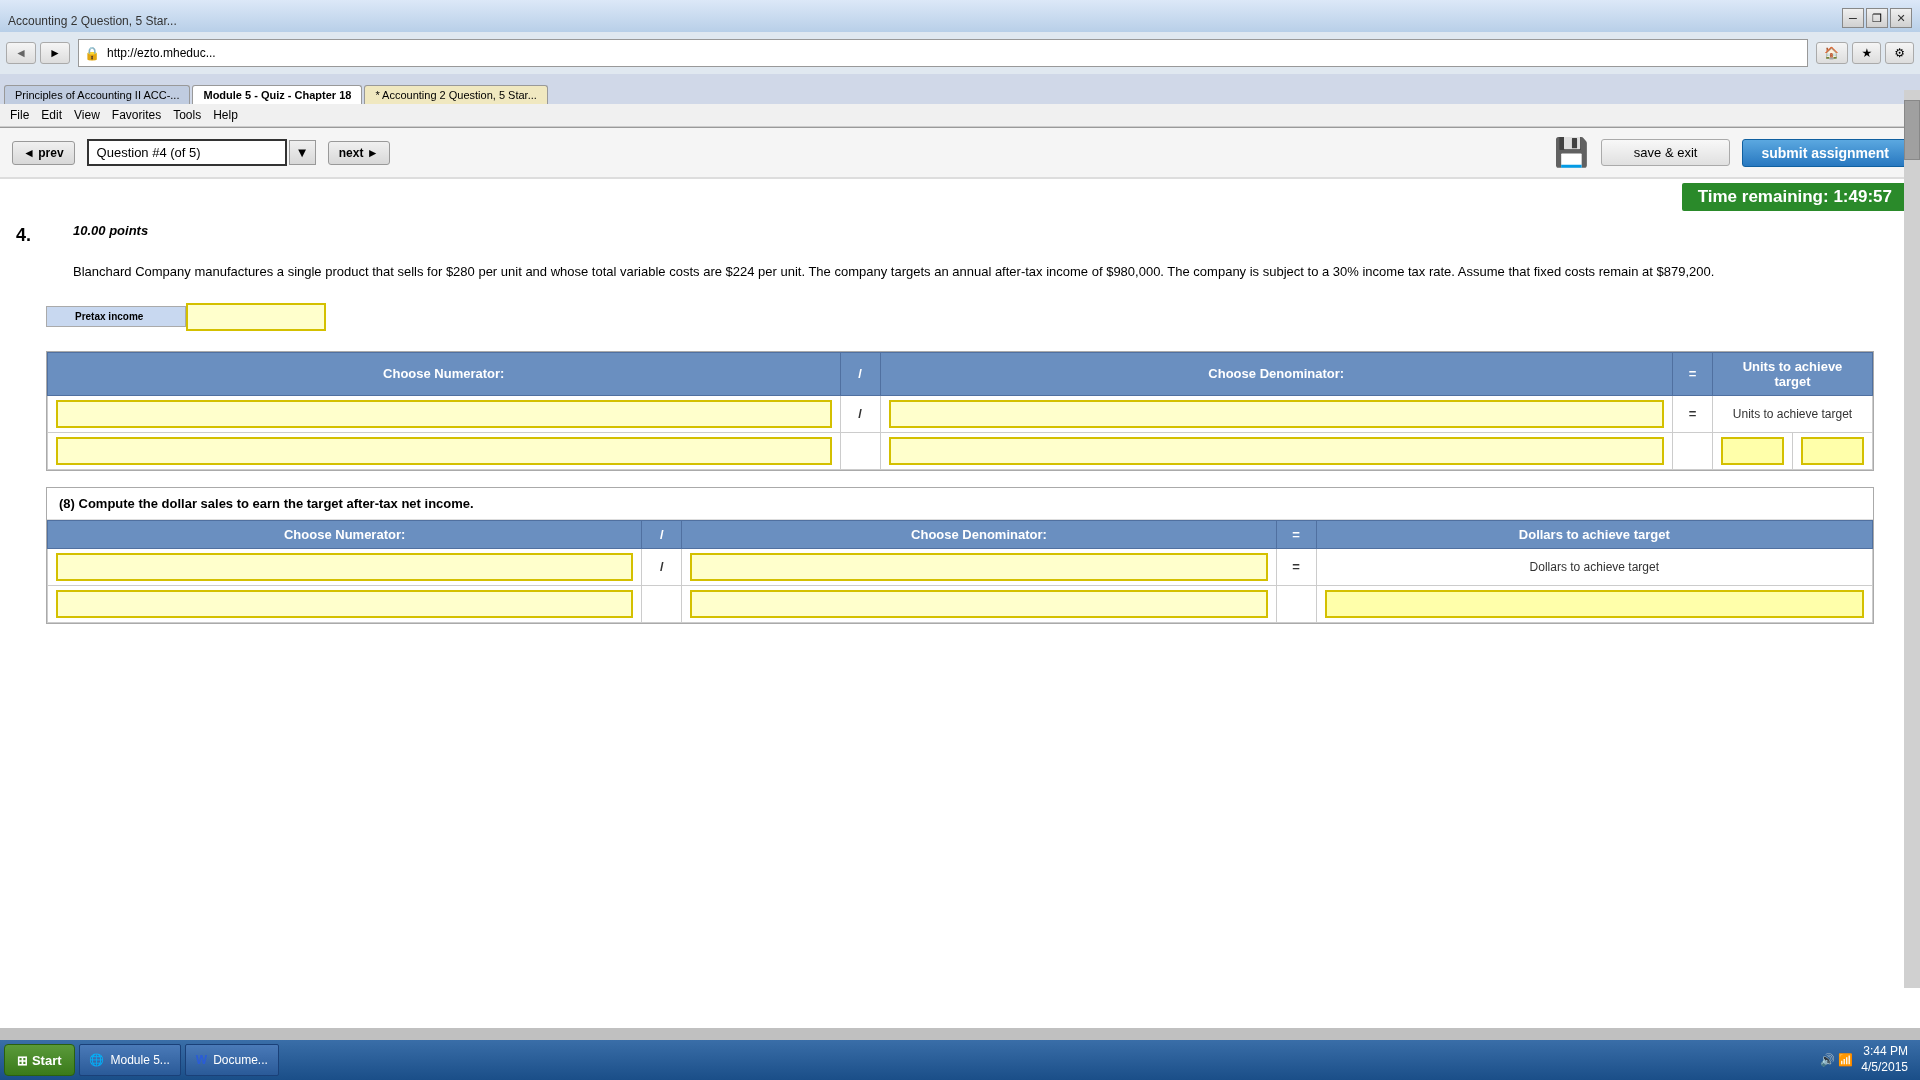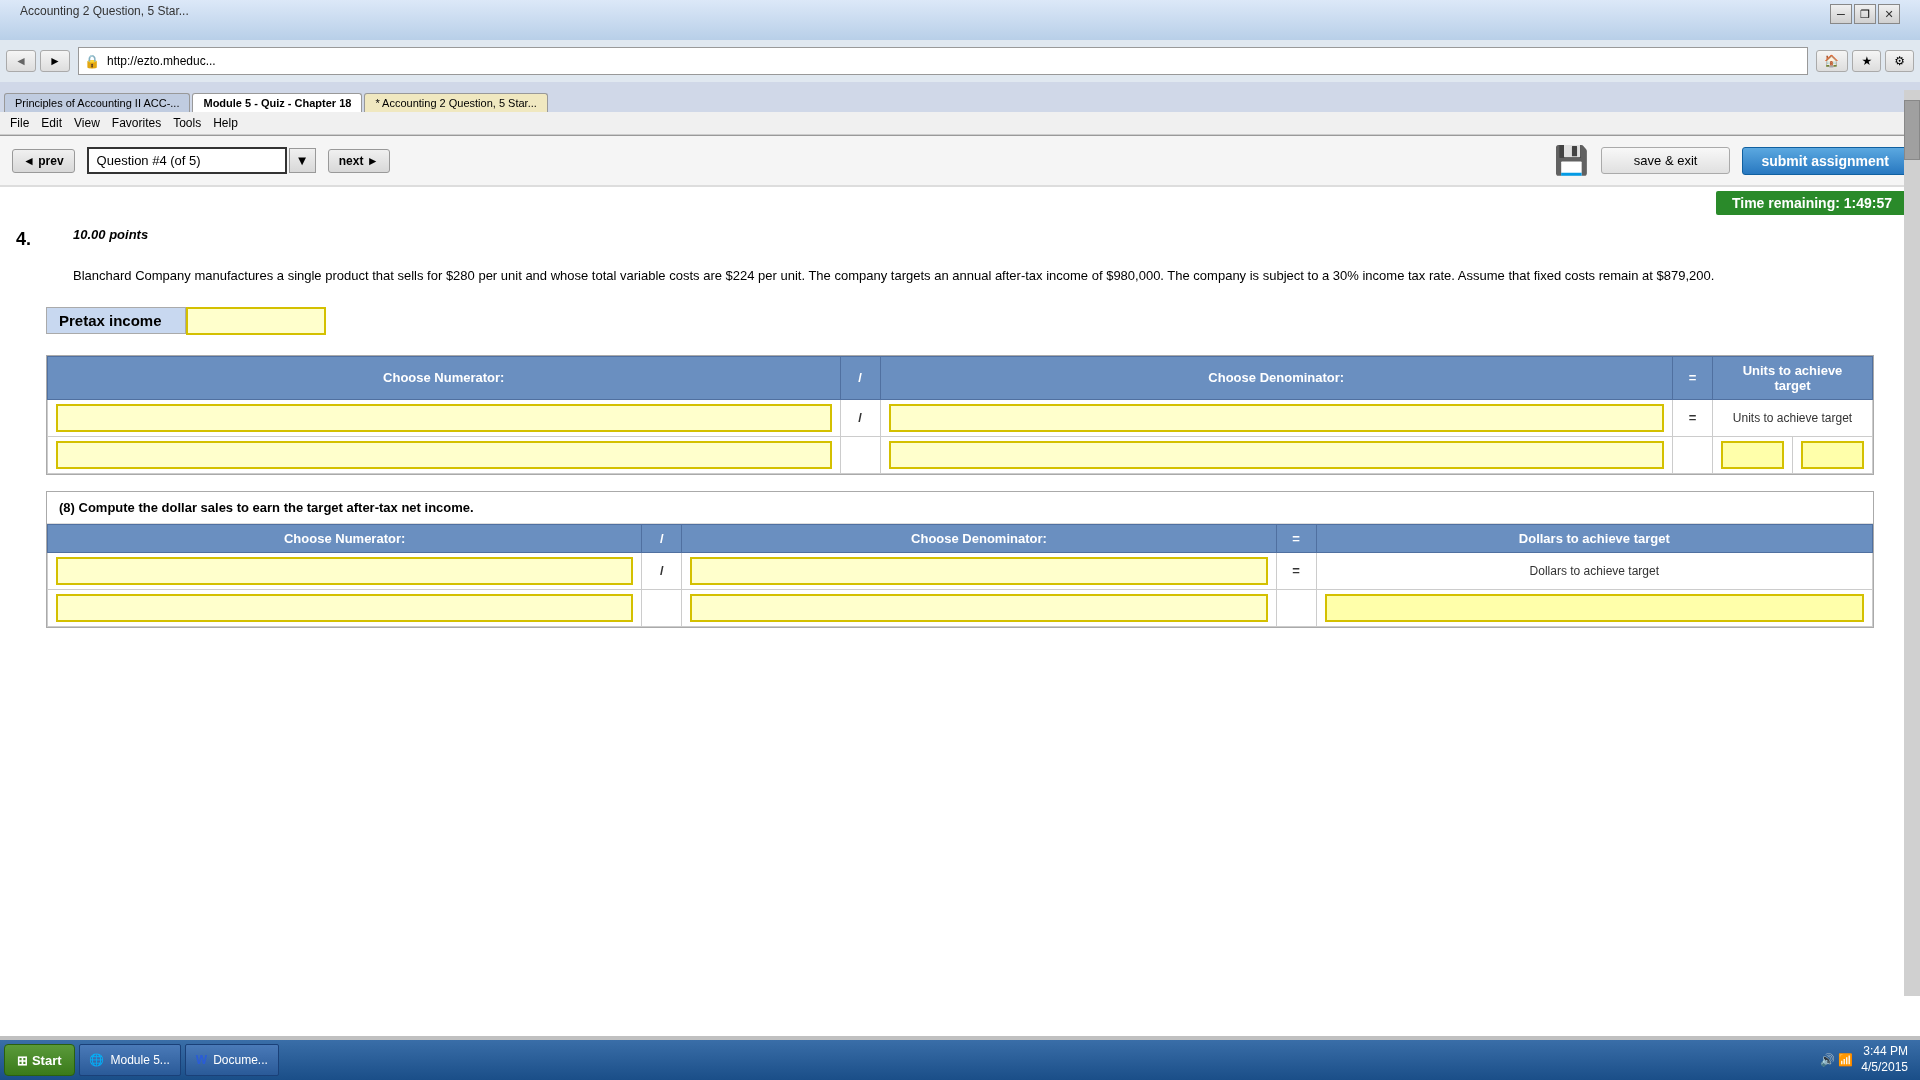--- a/index.html
+++ b/index.html
@@ -1,20 +1,20 @@
 <!DOCTYPE html>
 <html><head>
   <meta charset="utf-8">
   <style>
     * { box-sizing: border-box; margin: 0; padding: 0; }
     body { font-family: Arial, sans-serif; font-size: 13px; background: #c0c0c0; overflow-x: hidden; }
 
     
     .browser-chrome { background: #e8e8e8; border-bottom: 1px solid #999; }
-    .title-bar { background: linear-gradient(to bottom, #dce8f8, #b8cfe8); padding: 4px 20px; display: flex; align-items: flex-start; justify-content: space-between; height: 40px; }
+    .title-bar { background: linear-gradient(to bottom, #dce8f8, #b8cfe8); padding: 4px 8px; display: flex; align-items: flex-end; justify-content: space-between; height: 32px; }
     .title-bar-buttons { display: flex; gap: 2px; }
     .title-btn { width: 22px; height: 20px; border: 1px solid #888; background: linear-gradient(to bottom, #f0f0f0, #d0d0d0); font-size: 11px; cursor: pointer; display: flex; align-items: center; justify-content: center; }
     .title-btn.close { color: #333; }
 
     .tab-bar { display: flex; align-items: flex-end; background: #d0d8e8; padding: 4px 4px 0; height: 30px; gap: 2px; }
     .tab { padding: 3px 10px; border: 1px solid #999; border-bottom: none; background: #c0cce0; font-size: 11px; cursor: pointer; border-radius: 3px 3px 0 0; max-width: 200px; overflow: hidden; white-space: nowrap; text-overflow: ellipsis; }
     .tab.active { background: white; font-weight: bold; }
     .tab.orange { background: #f0e8c0; }
 
     .address-bar { background: white; border: 1px solid #999; display: flex; align-items: center; padding: 2px 6px; margin: 4px; gap: 6px; height: 28px; }
@@ -35,31 +35,31 @@
     .prev-btn, .next-btn { background: linear-gradient(to bottom, #f0f0f0, #d8d8d8); border: 1px solid #999; padding: 4px 10px; cursor: pointer; border-radius: 3px; font-size: 12px; font-weight: bold; }
     .question-dropdown { display: flex; align-items: center; gap: 2px; }
     .question-select { border: 2px solid #333; padding: 4px 8px; font-size: 13px; background: white; width: 200px; }
     .dropdown-arrow { border: 1px solid #999; padding: 4px 6px; background: linear-gradient(to bottom, #f0f0f0, #d8d8d8); cursor: pointer; }
     .save-icon { margin-left: auto; font-size: 28px; color: #555; cursor: pointer; }
     .save-exit-btn { border: 1px solid #aaa; padding: 5px 32px; background: linear-gradient(to bottom, #f8f8f8, #e0e0e0); cursor: pointer; border-radius: 3px; font-size: 13px; }
     .submit-btn { background: linear-gradient(to bottom, #5ba8e0, #2878c0); color: white; border: 1px solid #1060a0; padding: 5px 18px; cursor: pointer; border-radius: 3px; font-size: 14px; font-weight: bold; }
 
     
     .time-bar { display: flex; justify-content: flex-end; padding: 4px 12px; }
-    .time-remaining { background: #2a8a2a; color: white; padding: 4px 16px; font-weight: bold; font-size: 14px; border-radius: 2px; }
+    .time-remaining { background: #2a8a2a; color: white; padding: 4px 16px; font-weight: bold; font-size: 17px; border-radius: 2px; }
 
     
     .question-content { padding: 8px 16px; }
     .question-number { font-size: 18px; font-weight: bold; float: left; margin-right: 12px; margin-top: 2px; }
     .points { font-size: 13px; font-weight: bold; margin-bottom: 6px; margin-left: 30px; font-style: italic; }
     .question-text { margin-left: 30px; line-height: 1.6; margin-bottom: 16px; font-size: 13px; margin-top: 24px; }
 
     
     .pretax-row { display: flex; align-items: center; margin-left: 30px; margin-bottom: 20px; }
-    .pretax-label { background: #c8d8f0; border: 1px solid #aaa; padding: 4px 12px; font-weight: bold; font-size: 15px; min-width: 140px; }
+    .pretax-label { background: #c8d8f0; border: 1px solid #aaa; padding: 4px 28px; font-weight: bold; font-size: 10px; min-width: 140px; }
     .pretax-input { border: 2px solid #d4c000; background: #ffffcc; padding: 4px 8px; width: 140px; height: 28px; outline: none; }
 
     
     .table-section { margin: 16px 30px; border: 1px solid #aaa; }
     .section-title { padding: 8px 12px; font-size: 13px; font-weight: bold; background: white; border-bottom: 1px solid #ddd; }
 
     .calc-table { width: 100%; border-collapse: collapse; }
     .calc-table th { background: #6a8fc0; color: white; padding: 6px 12px; text-align: center; font-size: 13px; border: 1px solid #5070a0; }
     .calc-table td { border: 1px solid #ccc; padding: 4px 8px; text-align: center; }
     .calc-table .operator-cell { width: 40px; text-align: center; color: #333; font-weight: bold; background: white; }

